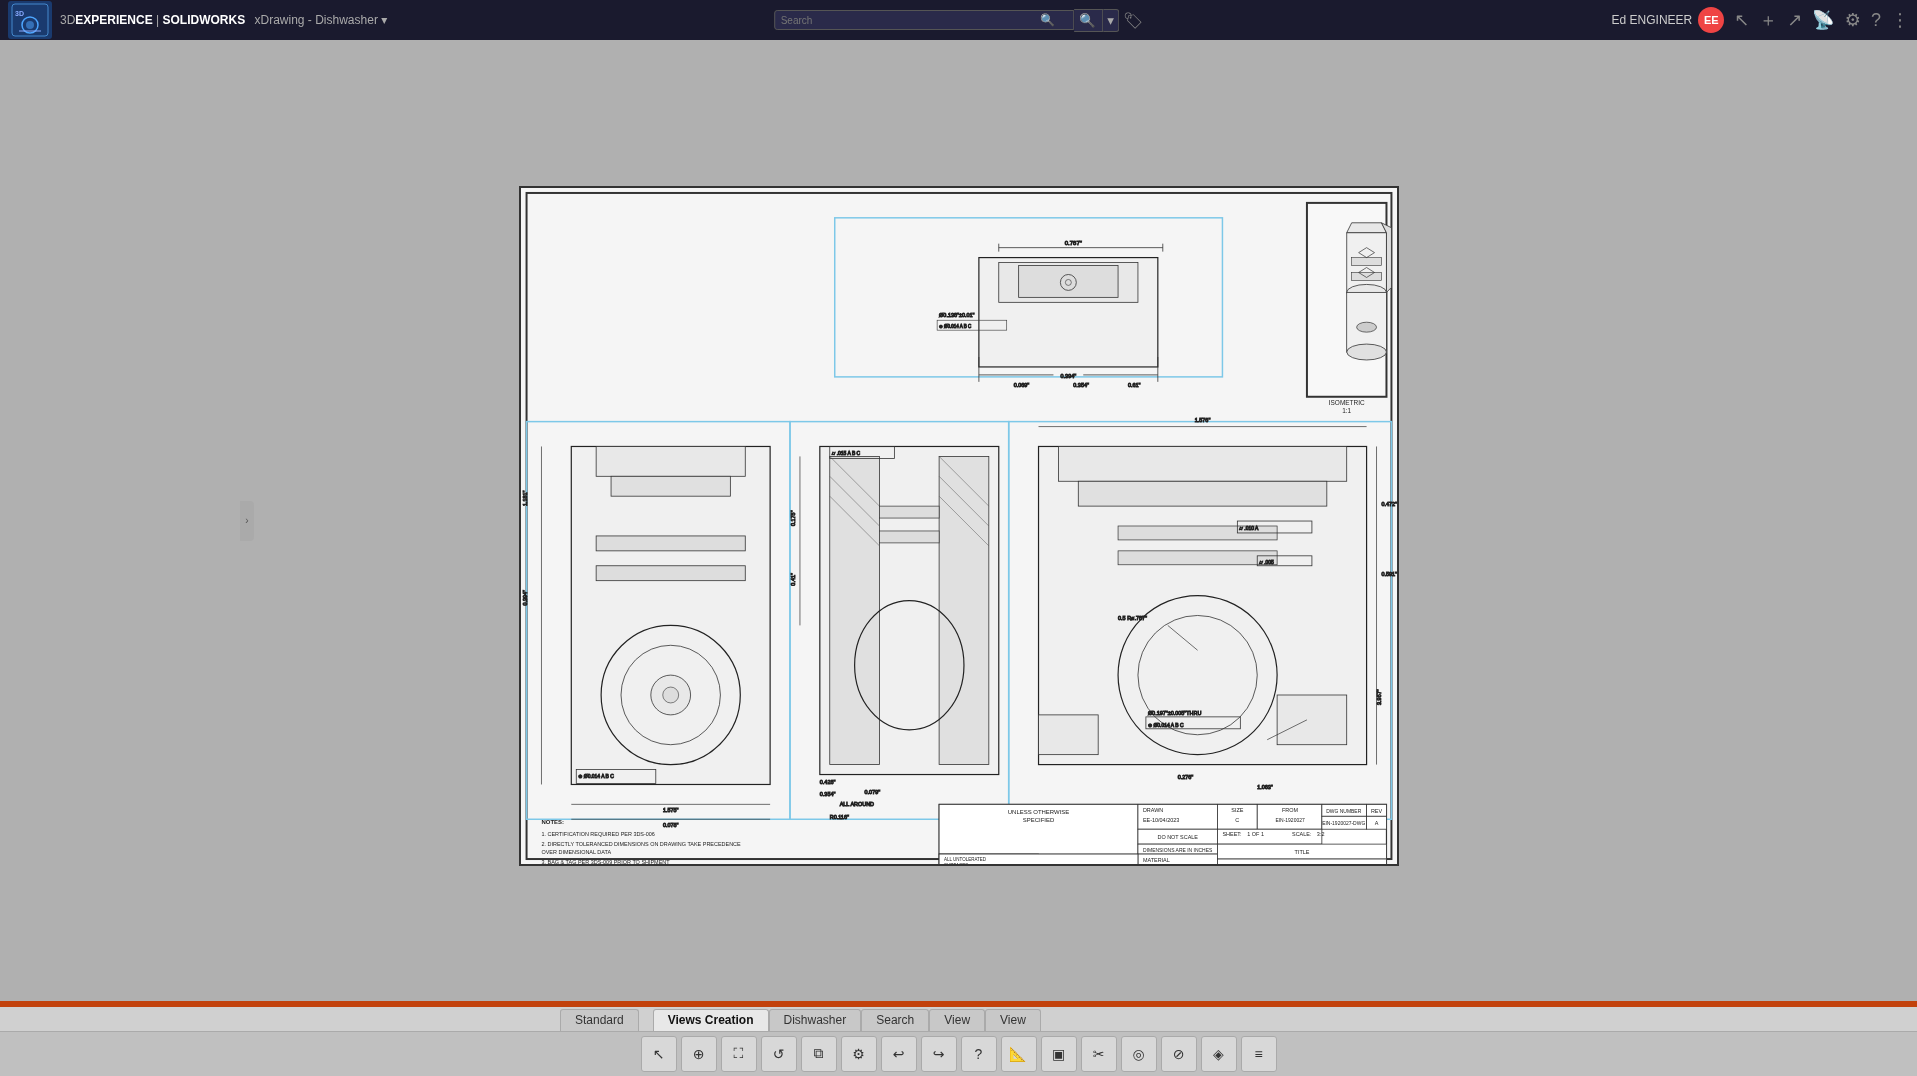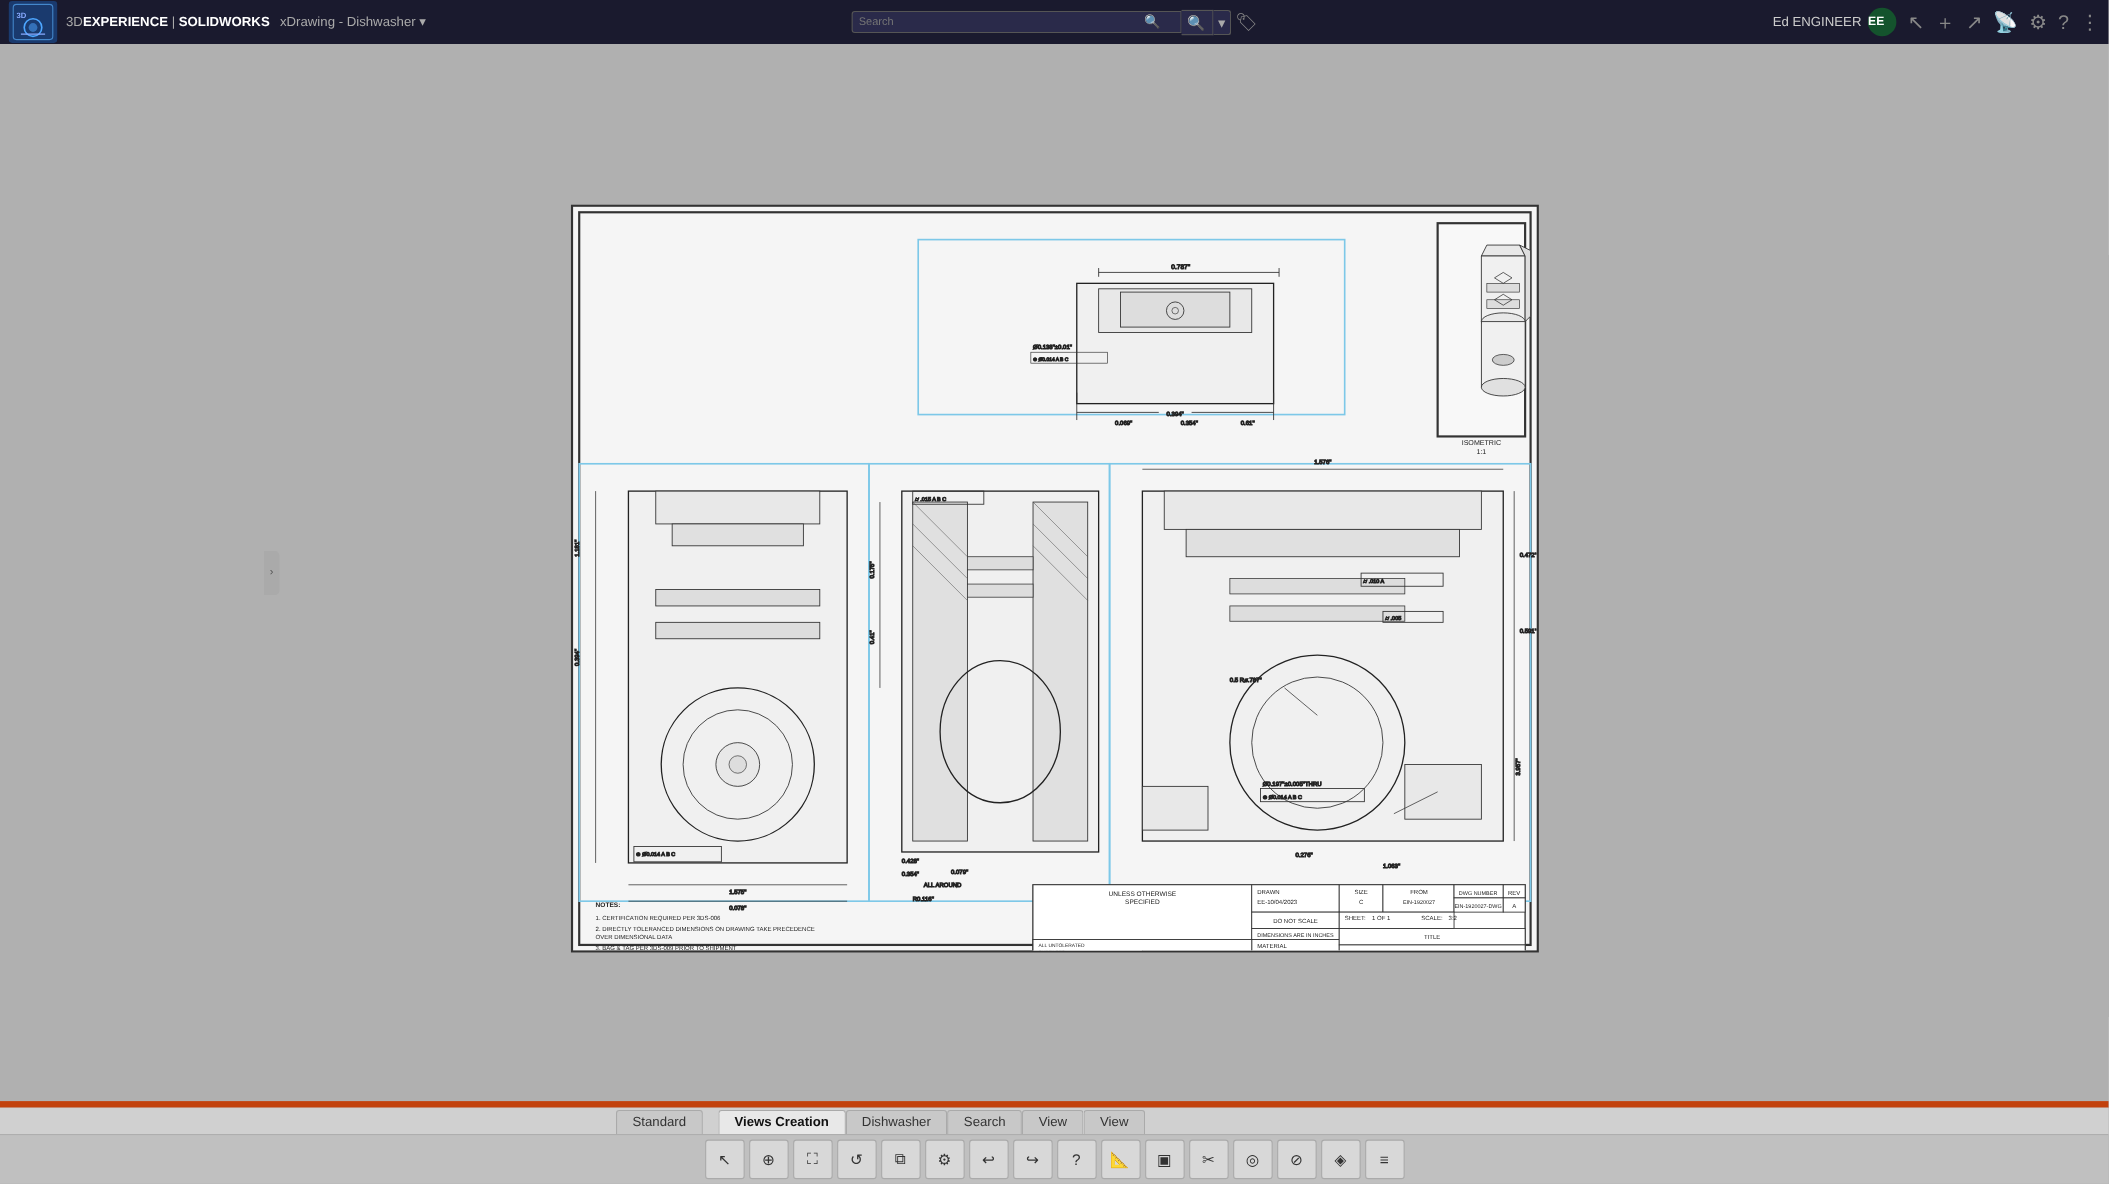--- a/index.html
+++ b/index.html
@@ -100,22 +100,22 @@
       display: flex;
       align-items: center;
       gap: 6px;
       color: #ccc;
       font-size: 12px;
       cursor: pointer;
     }
     .user-avatar {
       width: 26px; height: 26px;
       border-radius: 50%;
-      background: #14532d;
-      display: flex; align-items: center; 
+      background: #ef4444;
+      display: flex; align-items: center; justify-content: center;
       color: white; font-size: 11px; font-weight: bold;
     }
 
     
     #main-content {
       position: absolute;
       top: 40px; left: 0; right: 0;
       bottom: 0;
       background: #b0b0b0;
       display: flex;

